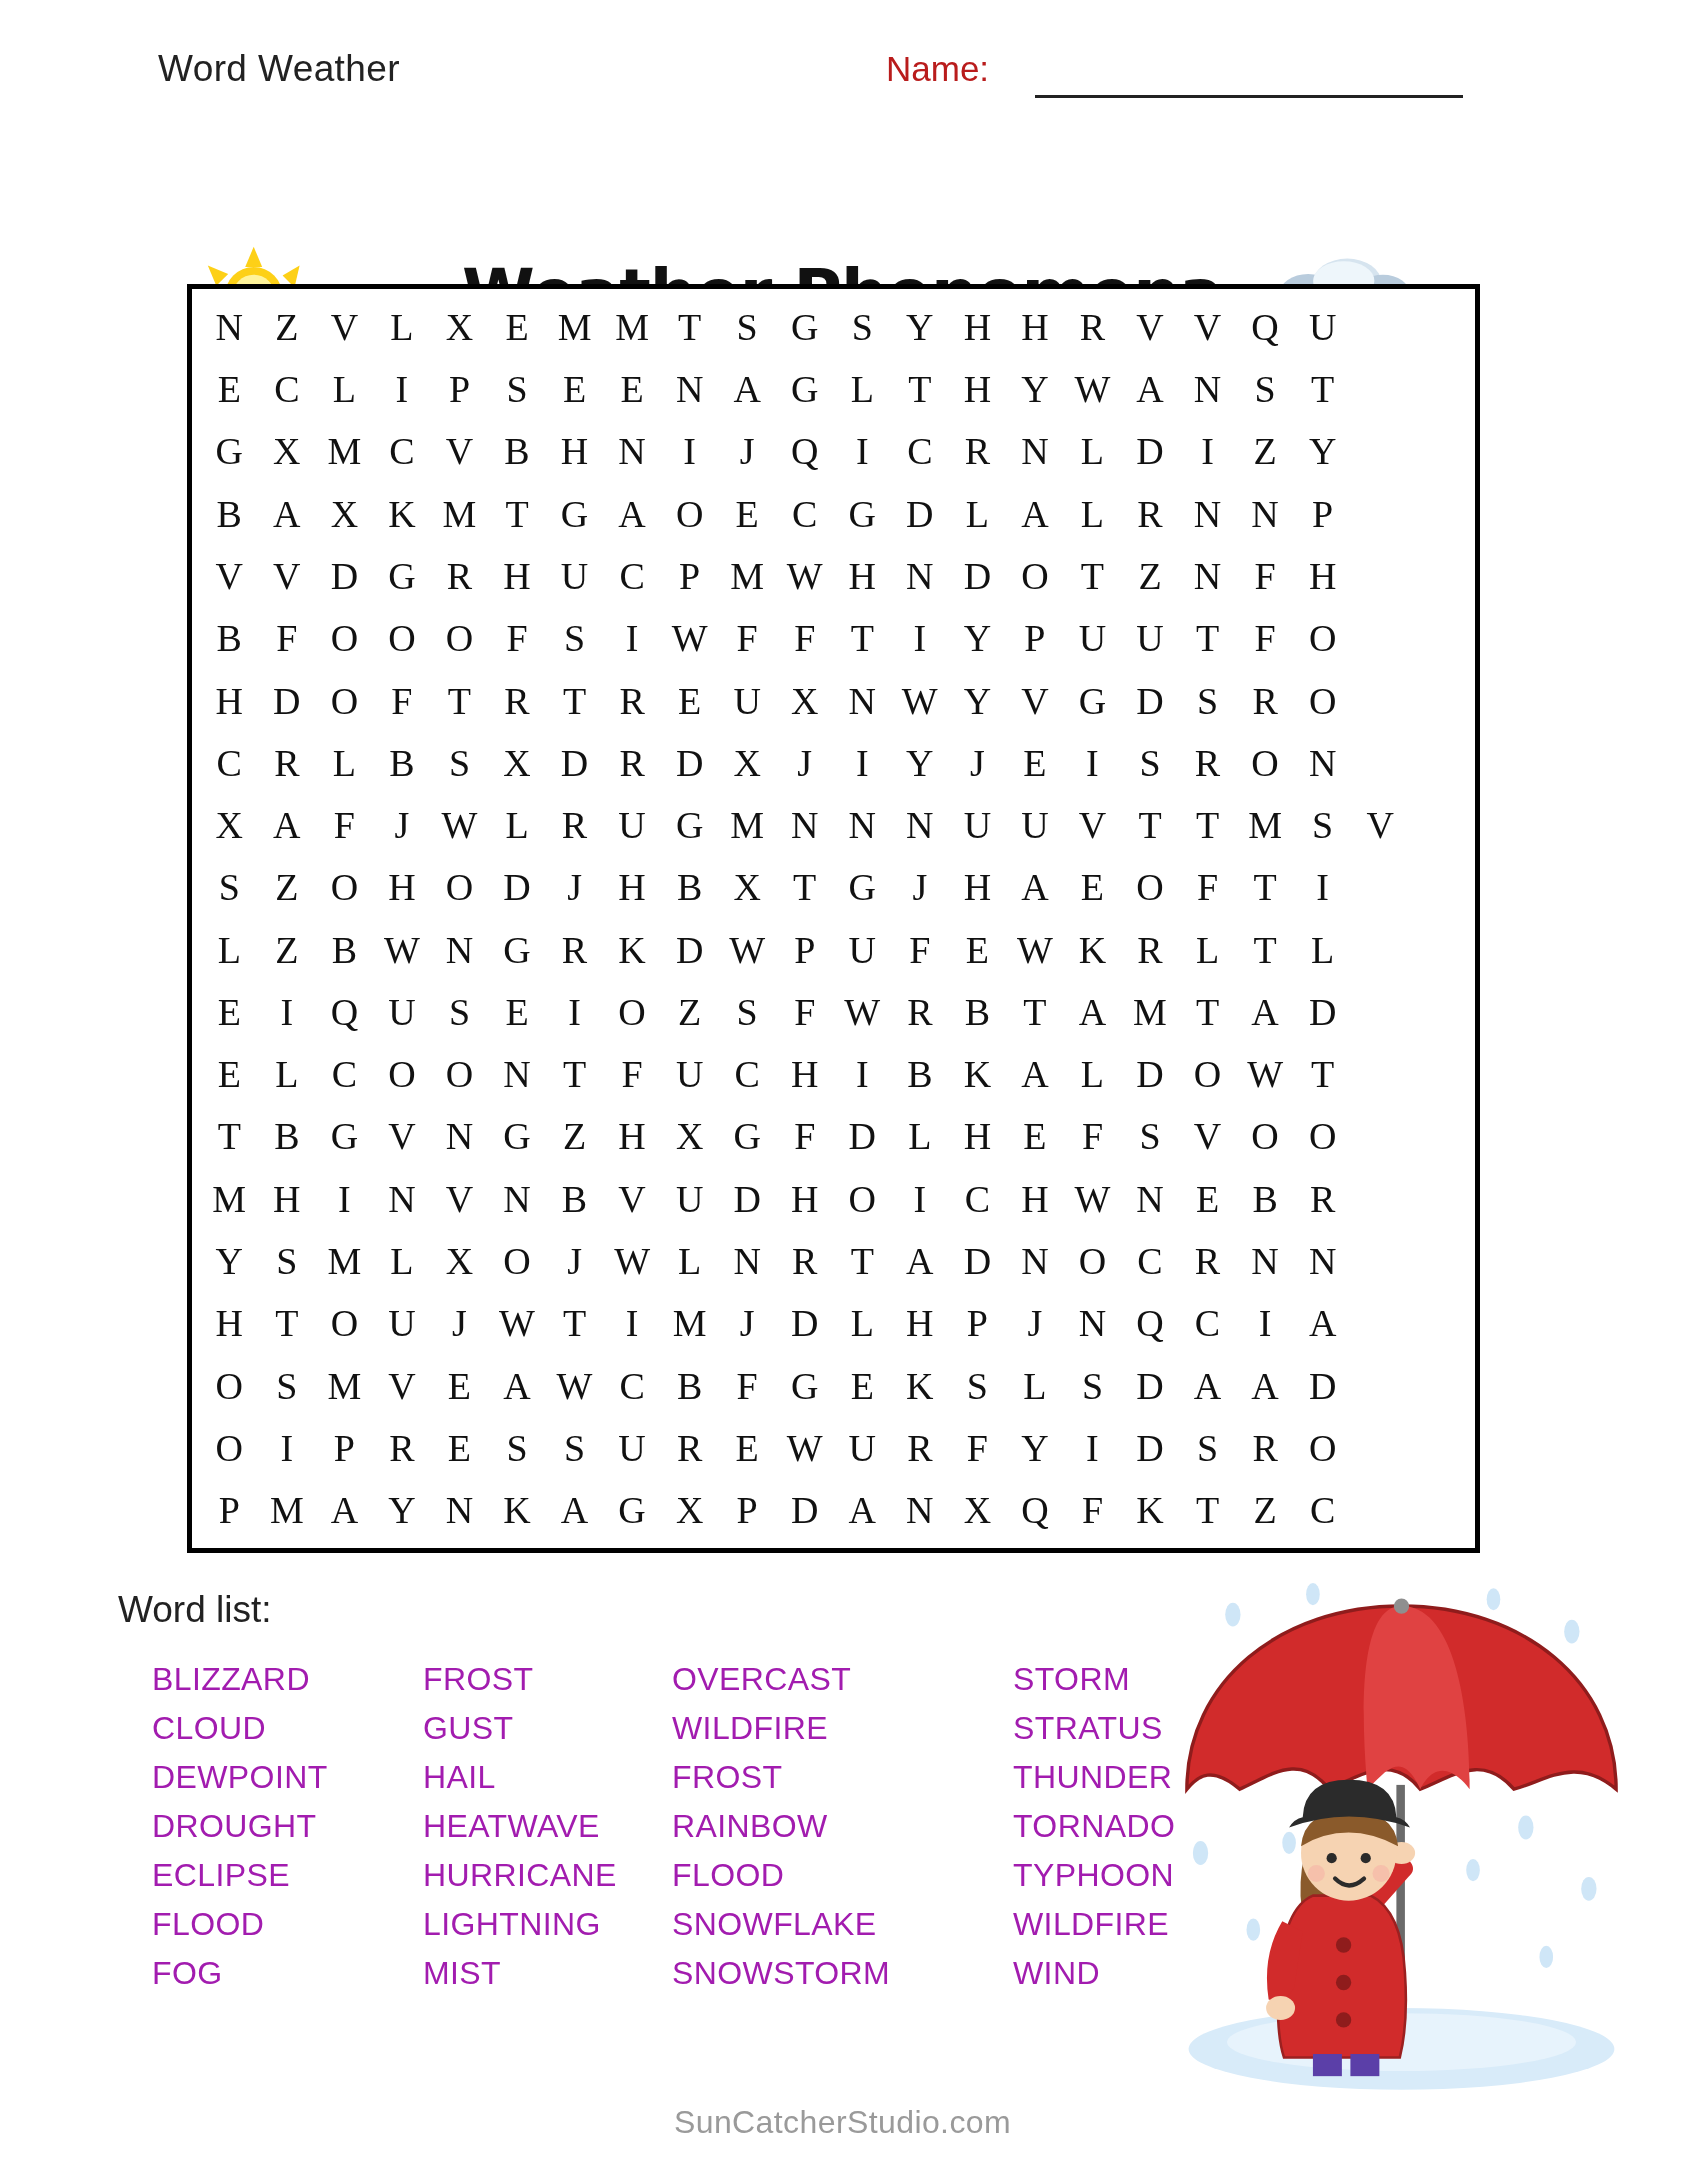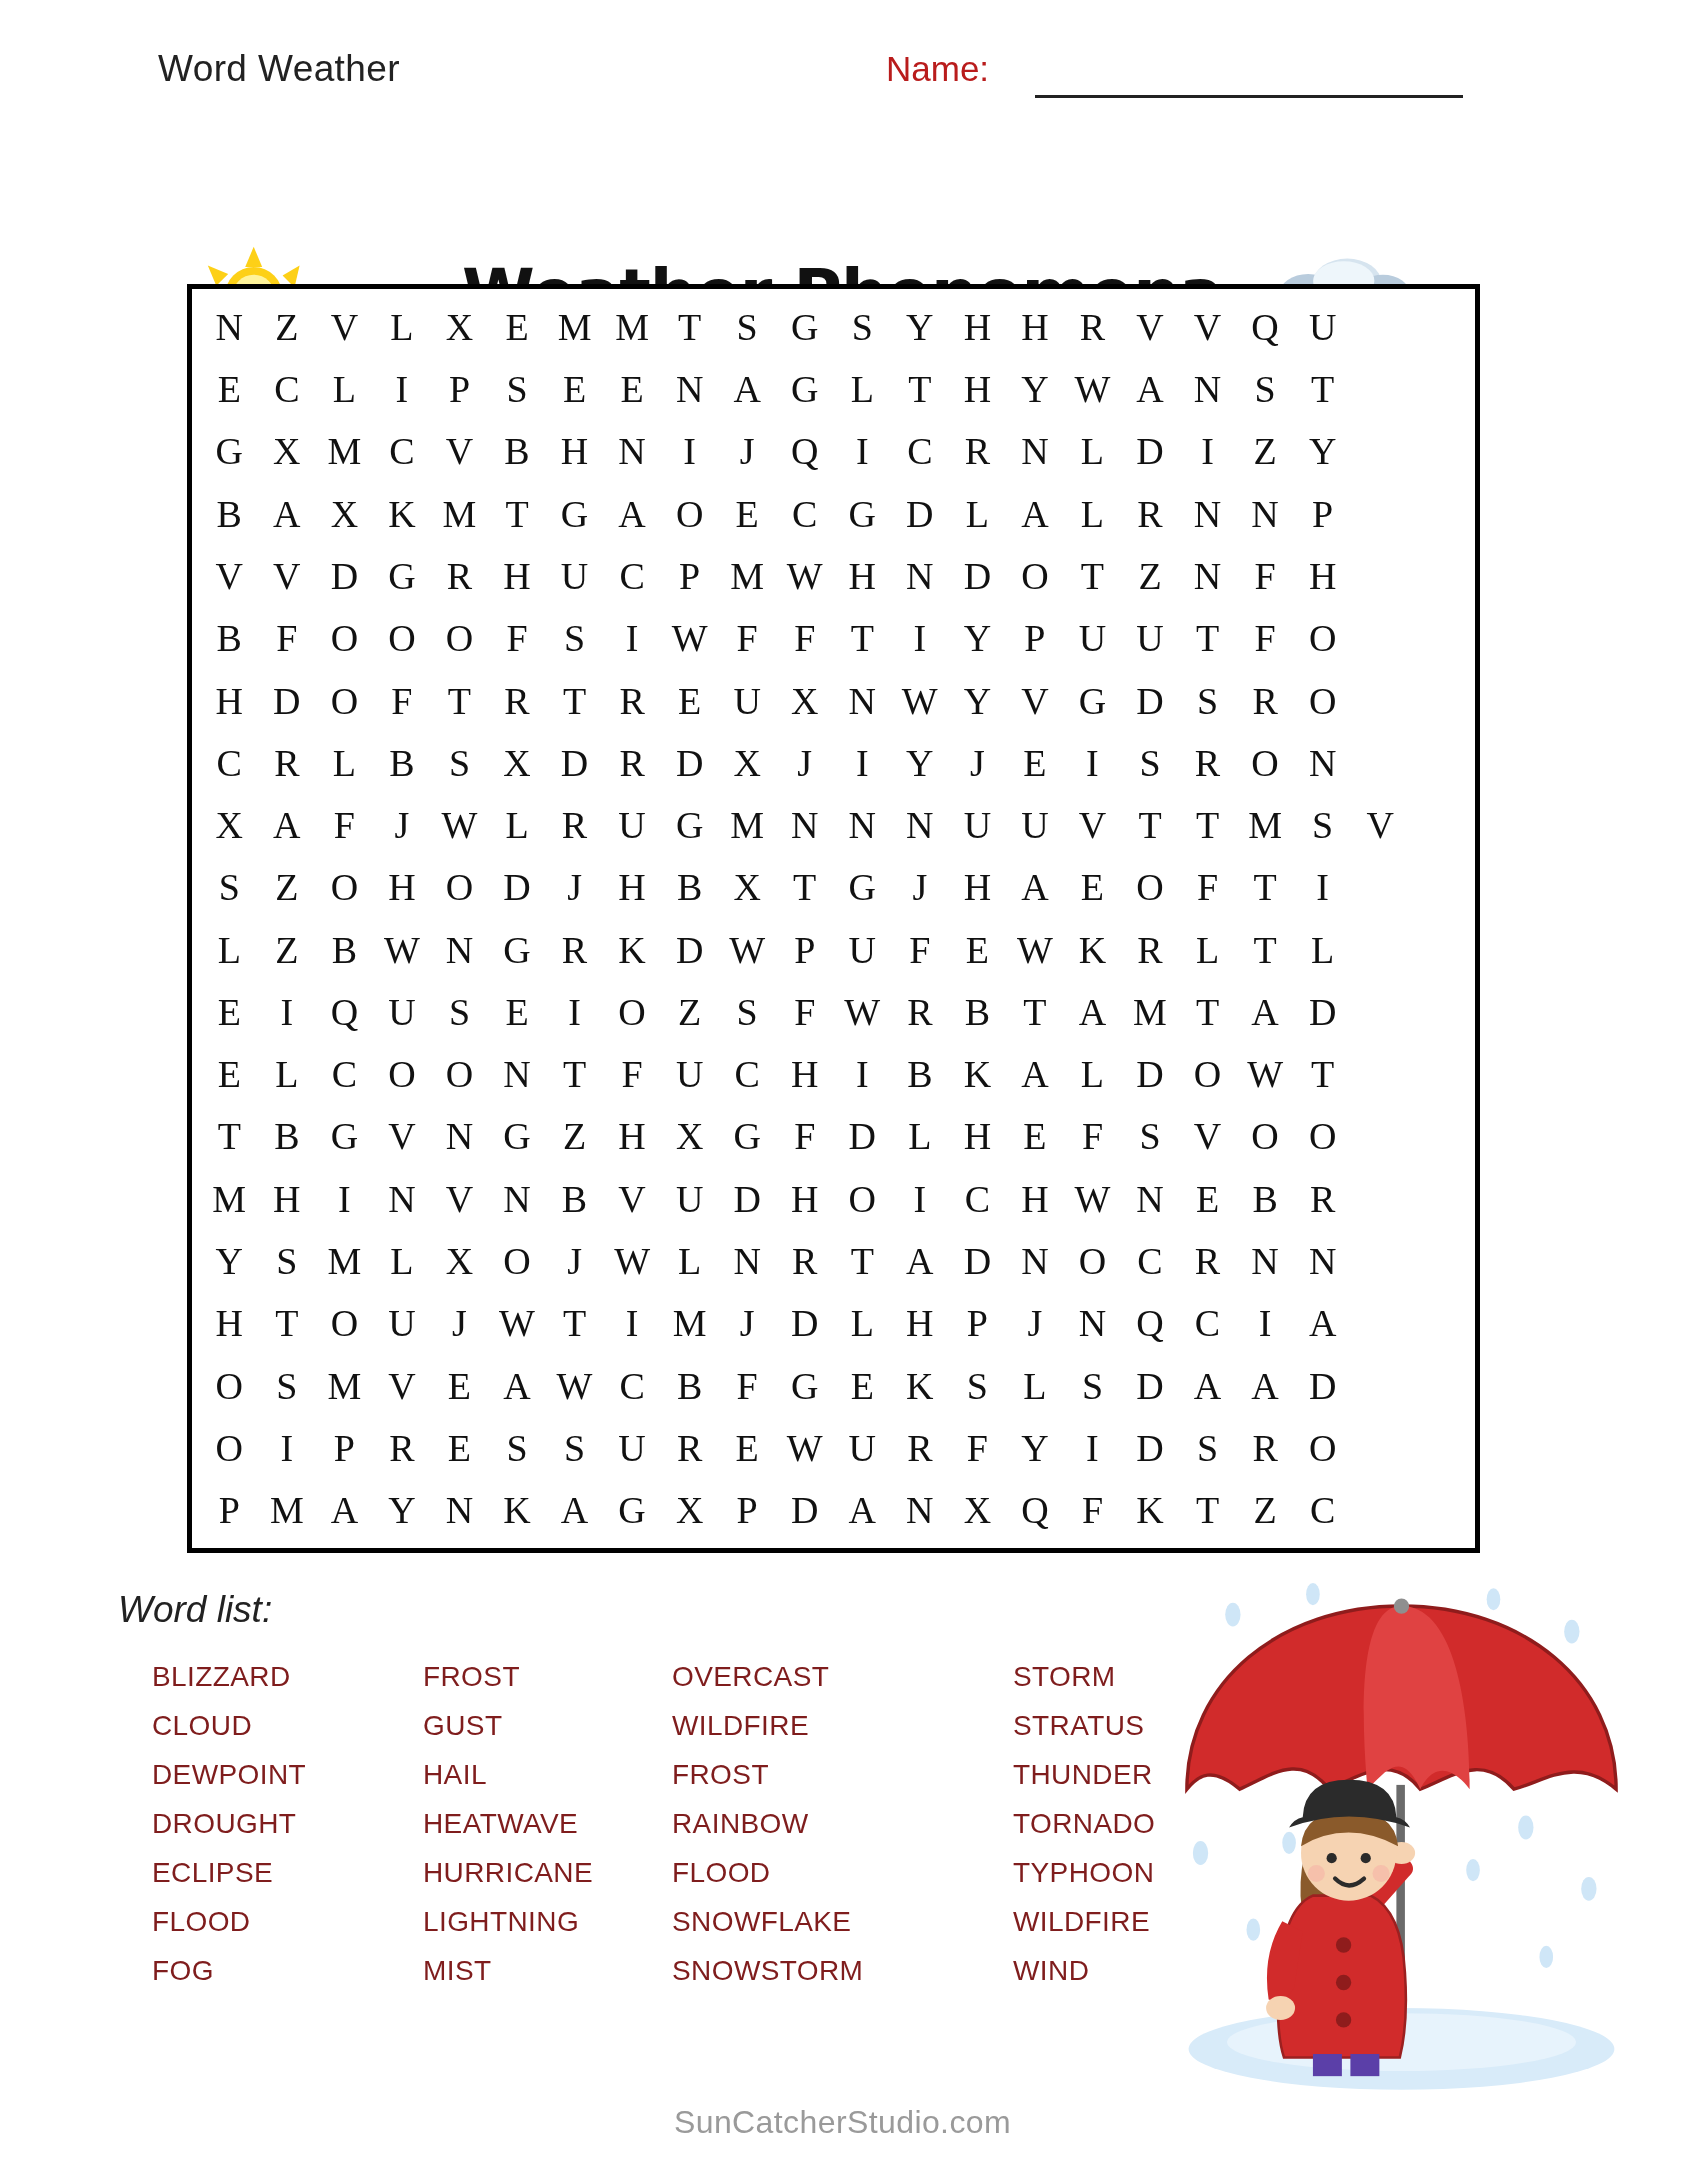--- a/index.html
+++ b/index.html
@@ -103,37 +103,36 @@
     line-height: 1;
   }
 
   
   .wordlist-title {
     position: absolute;
     left: 118px;
     top: 1589px;
     font-size: 37px;
     color: #222;
-    font-style: italic;
   }
   .wordlist {
     position: absolute;
     left: 152px;
     top: 1661px;
     width: 1014px;
     display: grid;
     grid-template-columns: 271px 249px 341px 153px;
     grid-auto-rows: 49px;
     grid-auto-flow: column;
   }
   .wordlist.cols7 { grid-template-rows: repeat(7, 49px); }
   .word {
-    font-size: 28px;
+    font-size: 32px;
     letter-spacing: 0.4px;
-    color: #7f1d1d;
+    color: #a21caf;
     white-space: nowrap;
   }
 
   
   .illus {
     position: absolute;
     left: 1146px;
     top: 1572px;
     width: 511px;
     height: 528px;

